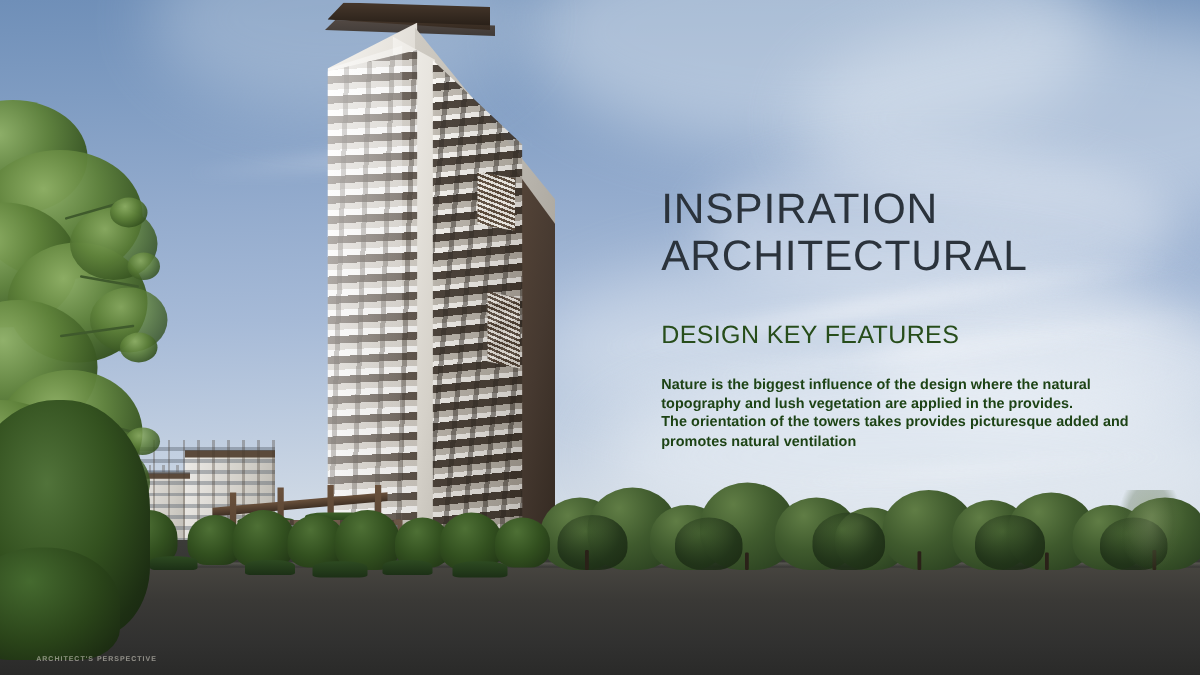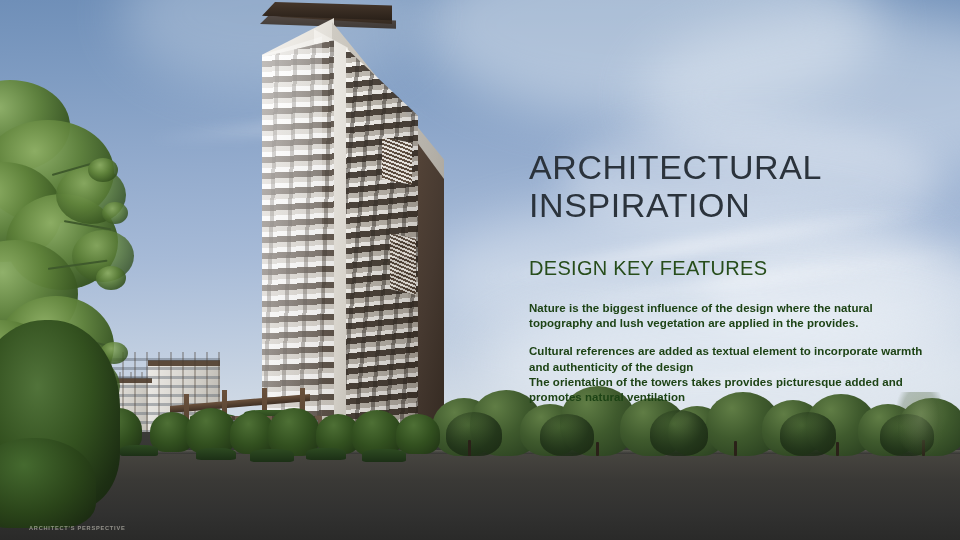--- a/index.html
+++ b/index.html
@@ -398,23 +398,22 @@
   </div>
 
   <div style="position:absolute;left:-30px;top:320px;width:150px;height:190px;
        background:radial-gradient(ellipse at 45% 35%,#51733a 0%,#33511f 45%,#1d2f13 80%,#16230f 100%);
        border-radius:50% 46% 30% 20%;"></div>
   <div style="position:absolute;left:-24px;top:438px;width:120px;height:90px;
        background:radial-gradient(ellipse at 40% 30%,#456a2f 0%,#2a4419 55%,#16230f 100%);
        border-radius:46% 50% 28% 26%;"></div>
 
   <div id="textblock">
+    <div class="title">INSPIRATION</div>
     <div class="title">ARCHITECTURAL</div>
-    <div class="title">INSPIRATION</div>
     <div class="subtitle">DESIGN KEY FEATURES</div>
     <div class="para" id="p1">Nature is the biggest influence of the design where the natural topography and lush vegetation are applied in the provides.</div>
-    <div class="para" id="p2">Cultural references are added as textual element to incorporate warmth and authenticity of the design</div>
     <div class="para" id="p3">The orientation of the towers takes provides picturesque added and promotes natural ventilation</div>
   </div>
 
   <div class="caption">ARCHITECT'S PERSPECTIVE</div>
 
 </div>
 
 </body></html>

